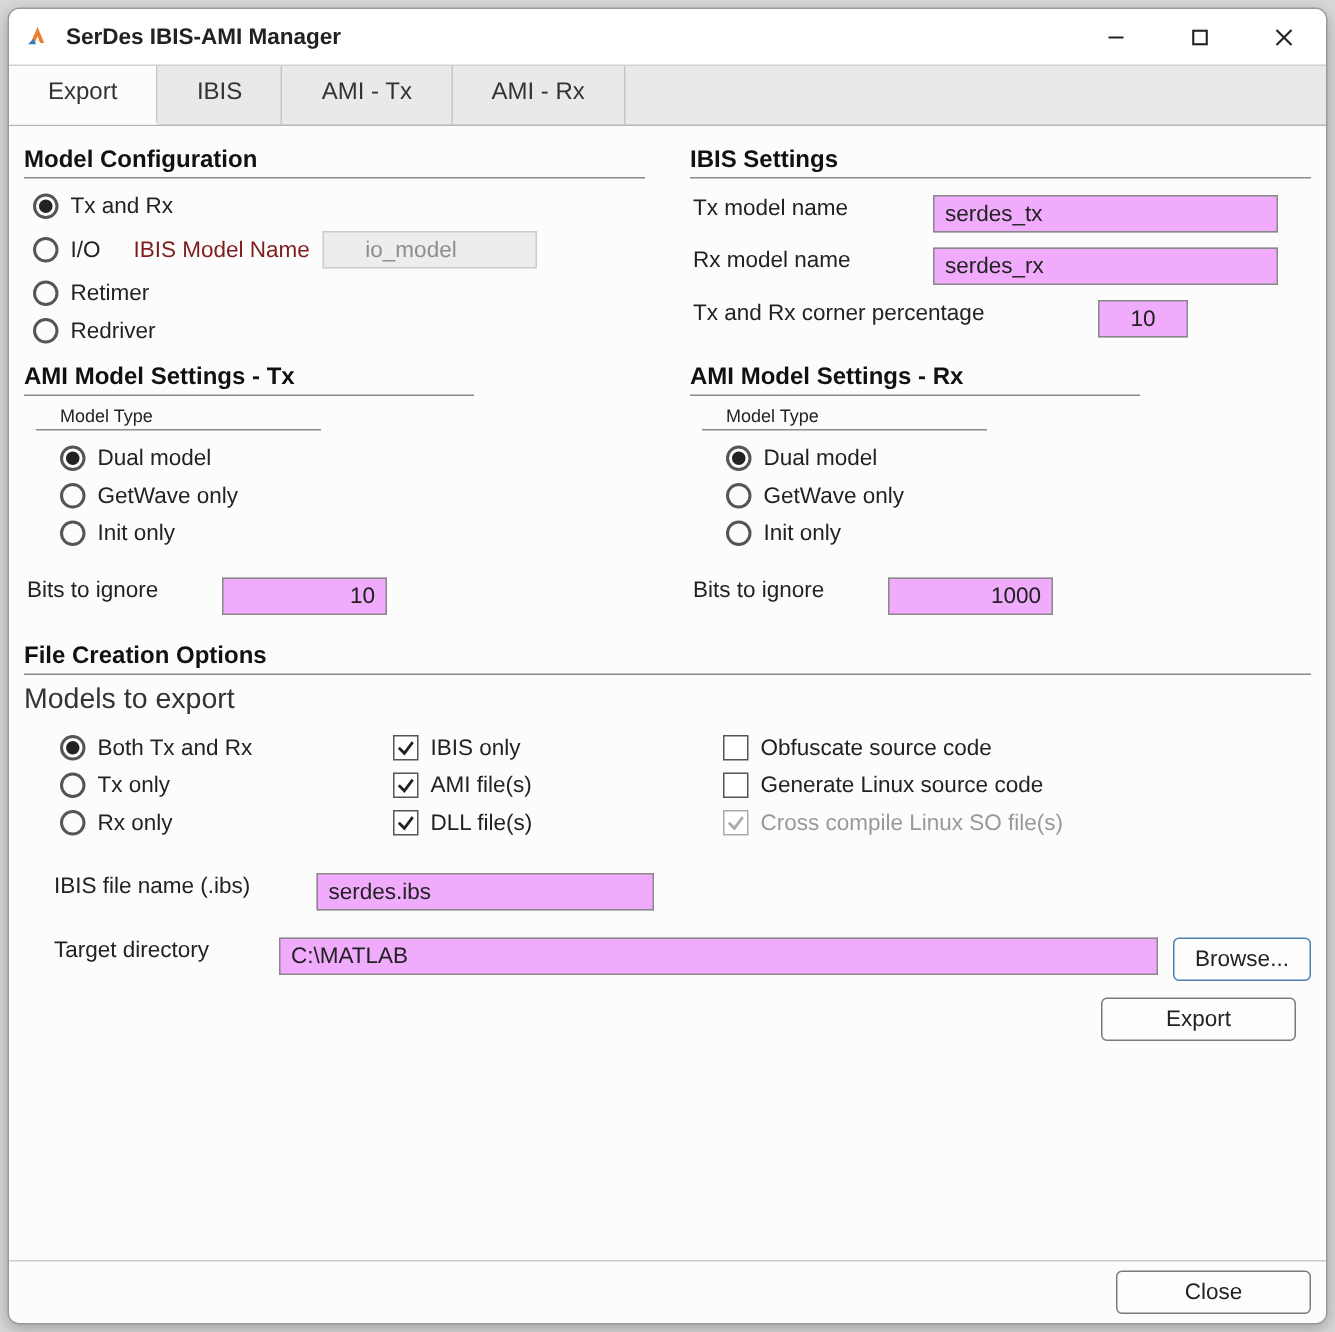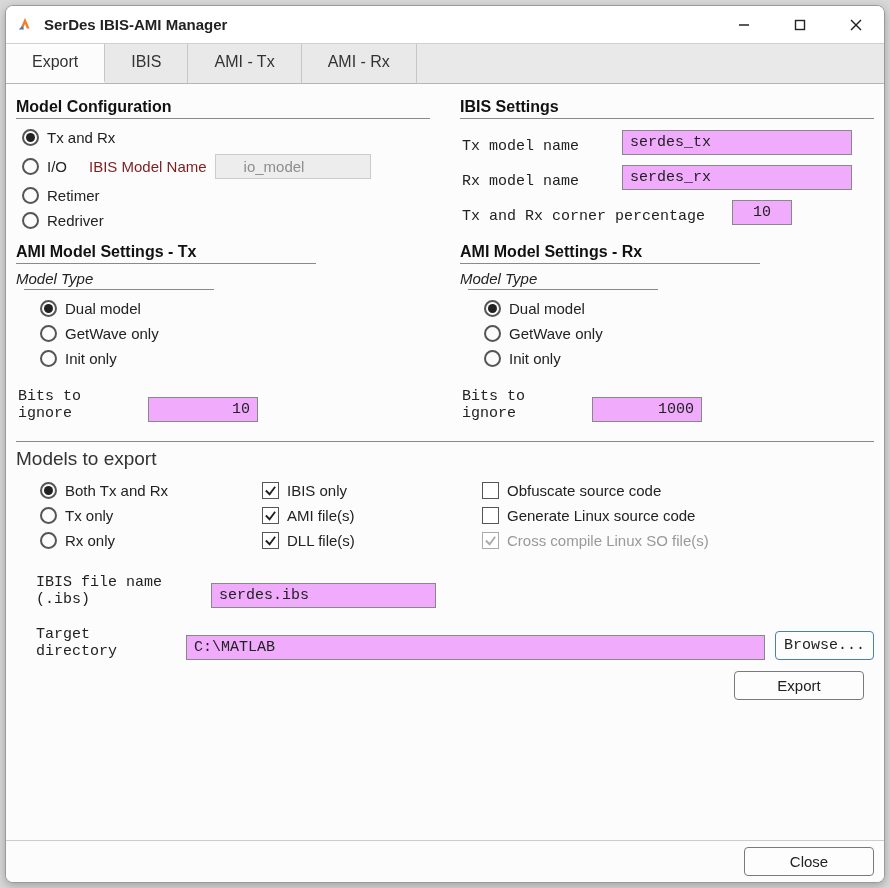--- a/index.html
+++ b/index.html
@@ -89,24 +89,23 @@
     border-bottom: 1px solid #8a8a8a;
     width: 100%;
     margin-bottom: 6px;
   }
   .short-underline {
     border-bottom: 1px solid #8a8a8a;
     width: 300px;
     margin-bottom: 6px;
   }
   .sub-title {
-    font-size: 15px;
+    font-size: 12px;
     color: #222;
-    margin: 2px 0 2px 0;
-    font-style: italic;
+    margin: 2px 0 2px 24px;
   }
   .short-underline-sub {
     border-bottom: 1px solid #8a8a8a;
     width: 190px;
     margin: 0 0 6px 8px;
   }
   .radio-line, .check-line {
     display: flex;
     align-items: center;
     gap: 8px;
@@ -136,24 +135,23 @@
     flex-shrink: 0;
     background: #fff;
   }
   .checkbox.checked svg { display: block; }
   .checkbox svg { display: none; width: 13px; height: 13px; }
   .checkbox.disabled { border-color: #aaa; }
   .checkbox.disabled svg path { stroke: #aaa; }
   .label-disabled { color: #999; }
   .form-row {
     display: flex;
-    align-items: flex-end;
+    align-items: flex-start;
     gap: 10px;
     padding: 5px 0 5px 2px;
-    font-family: Liberation Mono, monospace;
   }
   .form-label { font-size: 15px; color: #222; }
   input[type=text] {
     font-family: inherit;
     font-size: 15px;
     padding: 3px 7px;
     border: 1px solid #888;
     background: #f0abfc;
     color: #222;
   }
@@ -239,21 +237,21 @@
         <div class="underline"></div>
 
         <div class="radio-line">
           <span class="radio selected"></span>
           <span>Tx and Rx</span>
         </div>
         <div class="radio-line">
           <span class="radio"></span>
           <span>I/O</span>
           <span class="ibis-name-disabled">IBIS Model Name</span>
-          <input type="text" class="disabled-input" style="width: 156px; padding-left: 28px;" disabled="" value="io_model">
+          <input type="text" class="disabled-input" style="width: 143px; padding-left: 28px;" disabled="" value="io_model">
         </div>
         <div class="radio-line">
           <span class="radio"></span>
           <span>Retimer</span>
         </div>
         <div class="radio-line">
           <span class="radio"></span>
           <span>Redriver</span>
         </div>
       </div>
@@ -320,20 +318,21 @@
           <span>Init only</span>
         </div>
         <div class="form-row" style="margin-top:12px;">
           <span class="form-label" style="width:120px;">Bits to ignore</span>
           <input type="text" class="numeric" value="1000" style="">
         </div>
       </div>
     </div>
 
     <div class="section-full" style="margin-top:14px;">
+      <div class="section-title">File Creation Options</div>
       <div class="underline"></div>
       <div style="font-size:19px; color:#333; margin:2px 0 8px 0;">Models to export</div>
 
       <div class="export-grid">
 
         <div class="radio-line indent">
           <span class="radio selected"></span>
           <span>Both Tx and Rx</span>
         </div>
         <div class="check-line">

